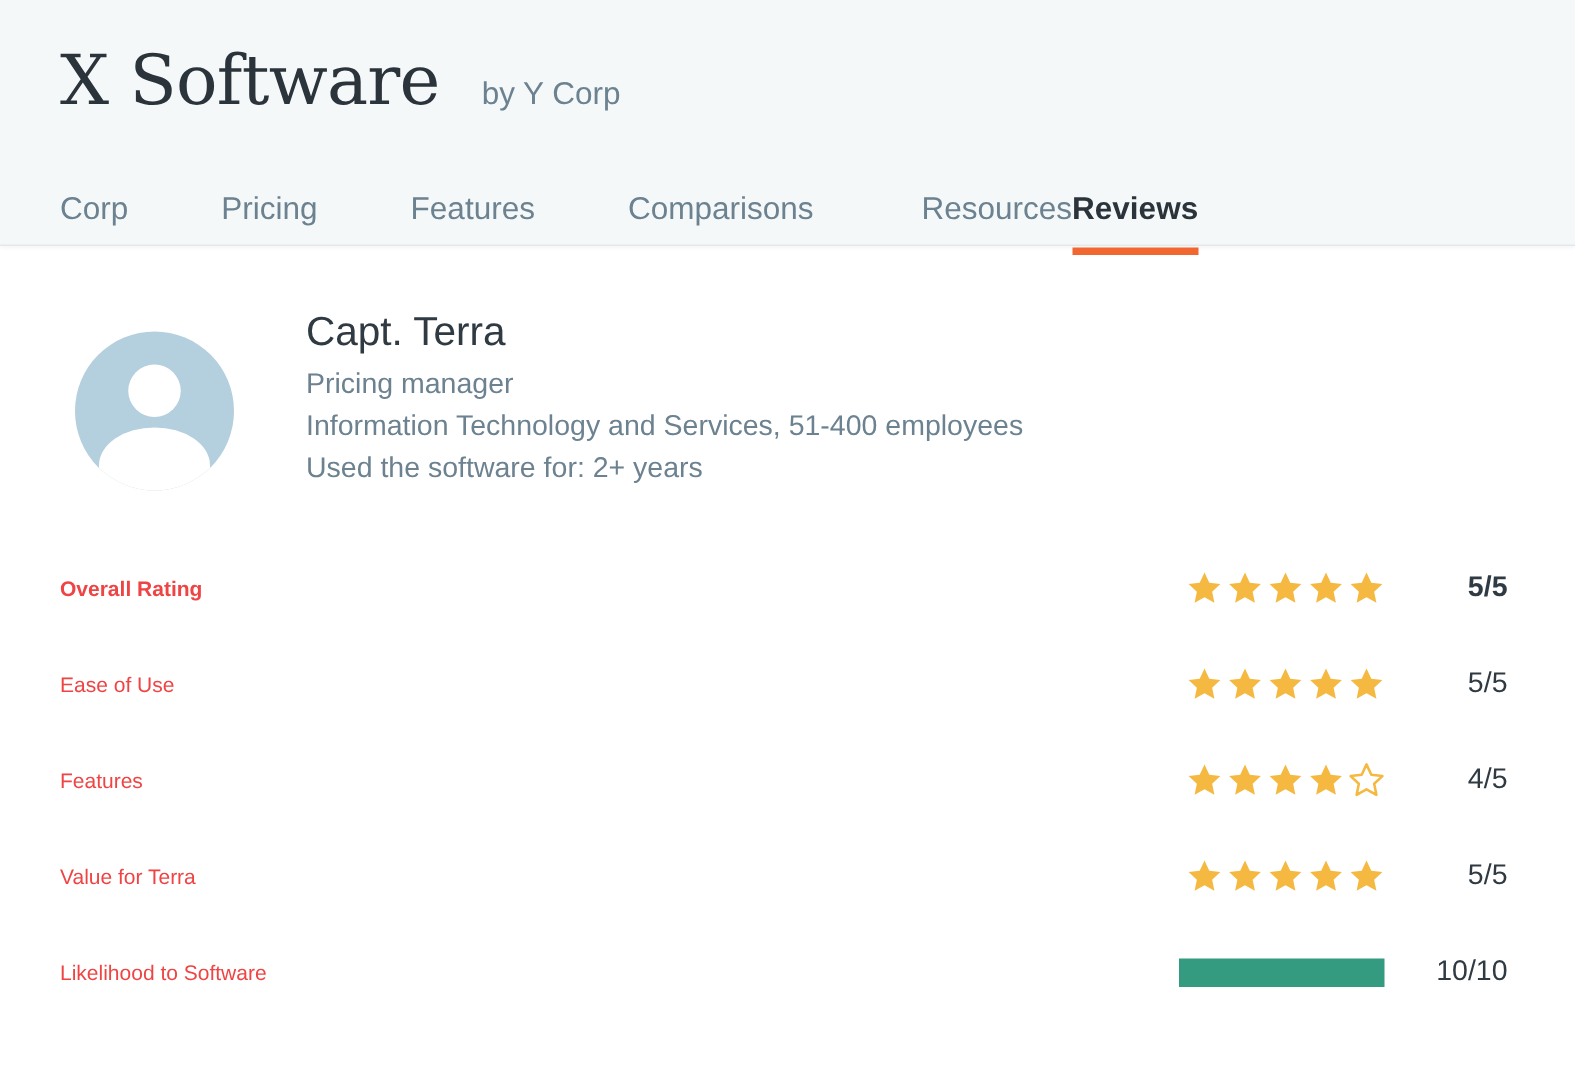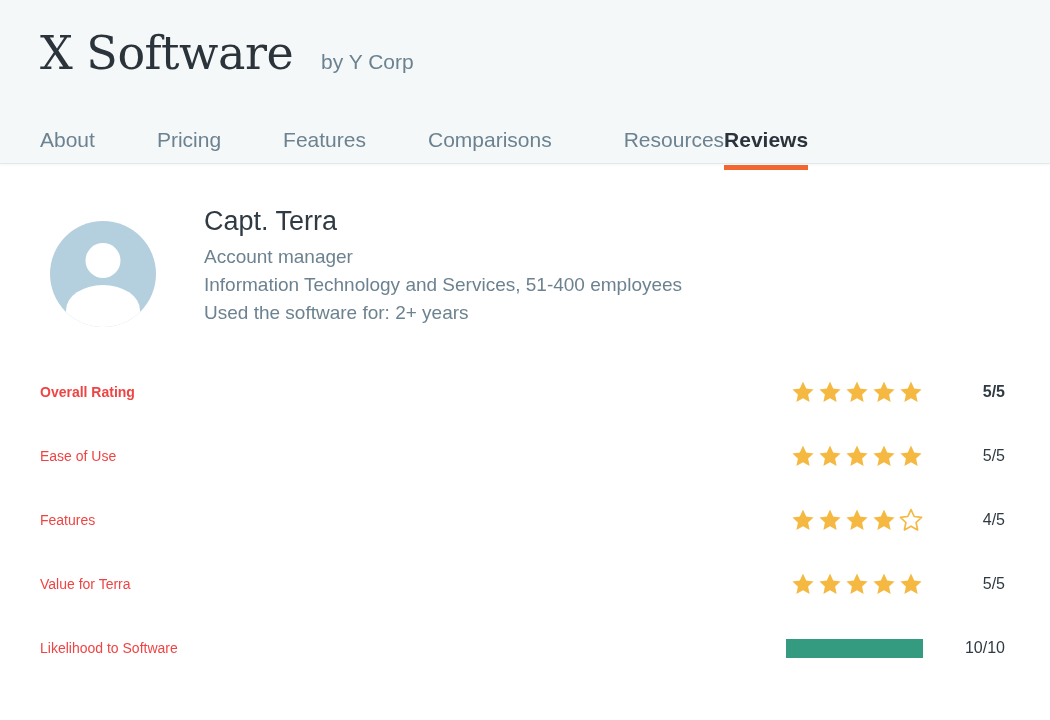--- a/index.html
+++ b/index.html
@@ -175,54 +175,54 @@
   }
   .rating-bar {
     height: 19px;
     background: #349a80;
     width: 137px;
   }
   .rating-value {
     flex: 0 0 auto;
     width: 82px;
     text-align: right;
-    font-size: 16px;
+    font-size: 19px;
     color: #2f3a42;
   }
   .rating-value.bold {
     font-weight: bold;
   }
 </style>
 </head>
 <body>
 
 <div class="site-header">
   <div class="title-row">
     <div class="product-title">X Software</div>
     <div class="vendor">by Y Corp</div>
   </div>
 
   <div class="nav">
-    <div class="nav-item nav-gap-1">About</div>
+    <div class="nav-item nav-gap-1">Corp</div>
     <div class="nav-item nav-gap-2">Pricing</div>
     <div class="nav-item nav-gap-3">Features</div>
     <div class="nav-item nav-gap-4">Comparisons</div>
     <div class="nav-item">Resources</div>
     <div class="nav-item active nav-gap-5">Reviews</div>
   </div>
 </div>
 
 <div class="reviewer">
   <div class="avatar">
     <div class="head"></div>
     <div class="body"></div>
   </div>
   <div class="reviewer-info">
     <div class="reviewer-name">Capt. Terra</div>
-    <div class="reviewer-meta">Account manager</div>
+    <div class="reviewer-meta">Pricing manager</div>
     <div class="reviewer-meta">Information Technology and Services, 51-400 employees</div>
     <div class="reviewer-meta">Used the software for: 2+ years</div>
   </div>
 </div>
 
 <div class="ratings">
   <div class="rating-row">
     <div class="rating-label bold">Overall Rating</div>
     <div class="rating-stars">
         <svg viewBox="0 0 24 24" class="star">

